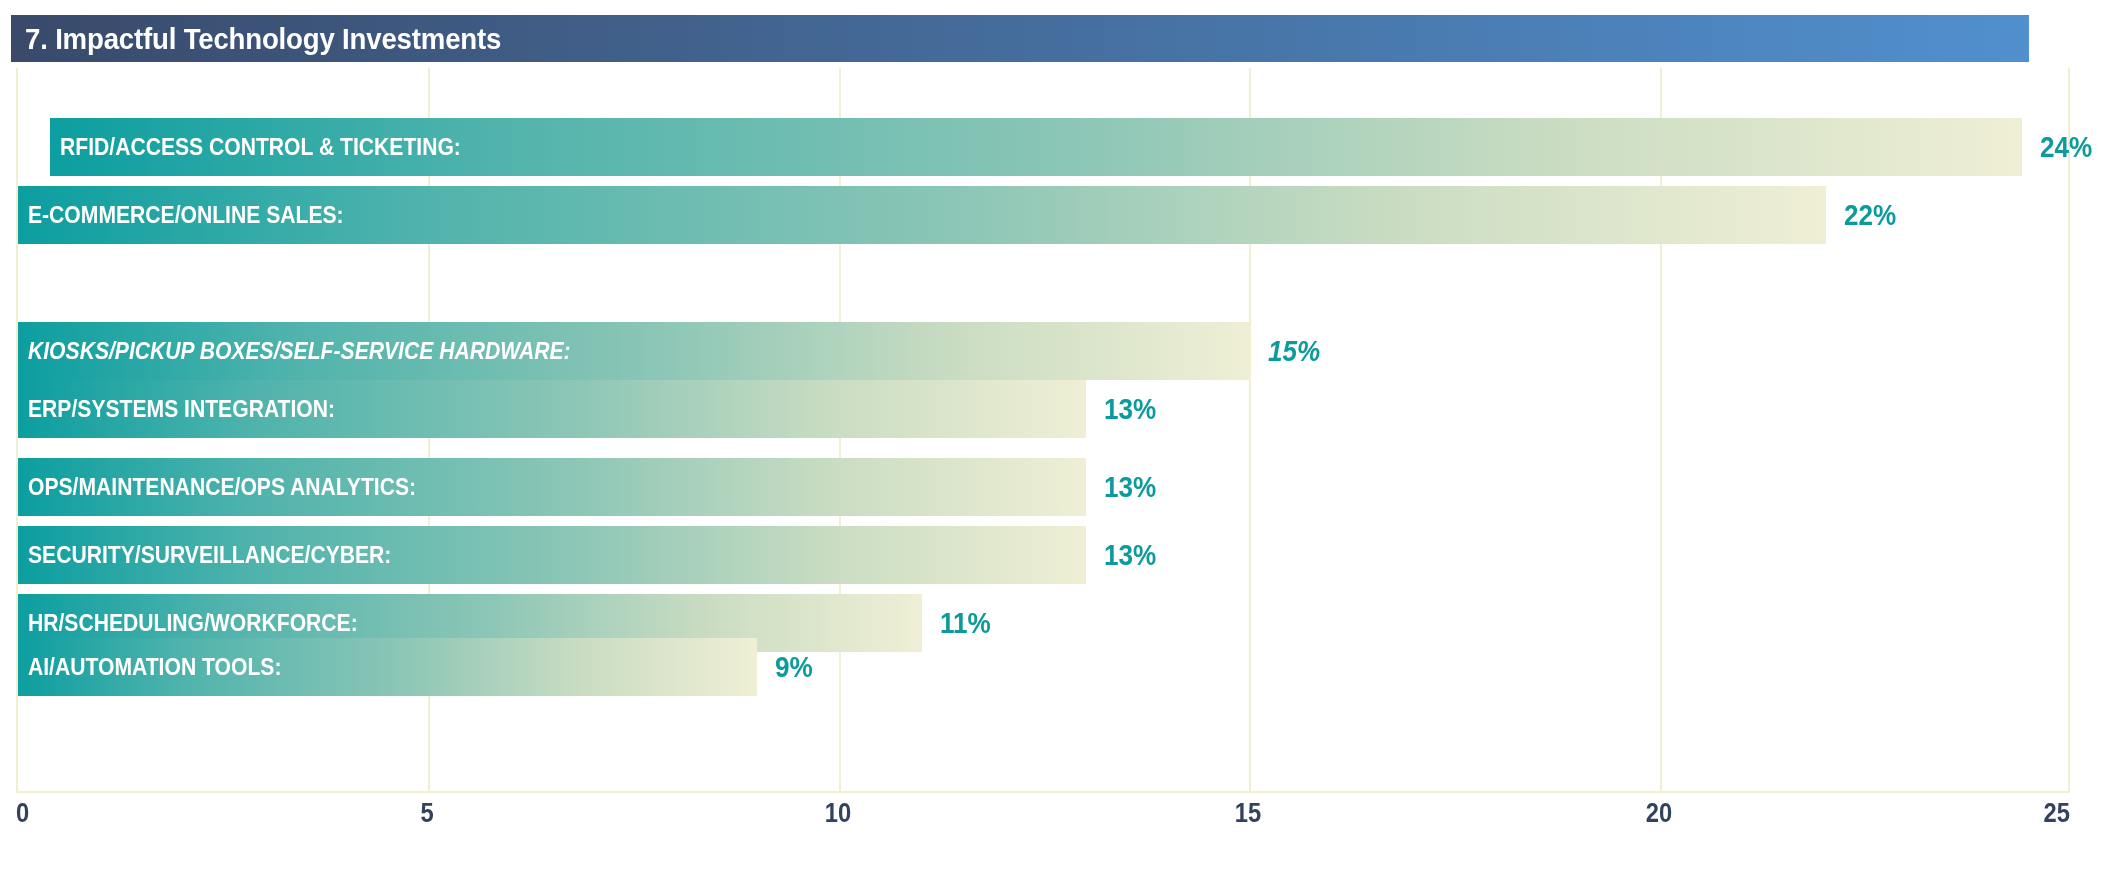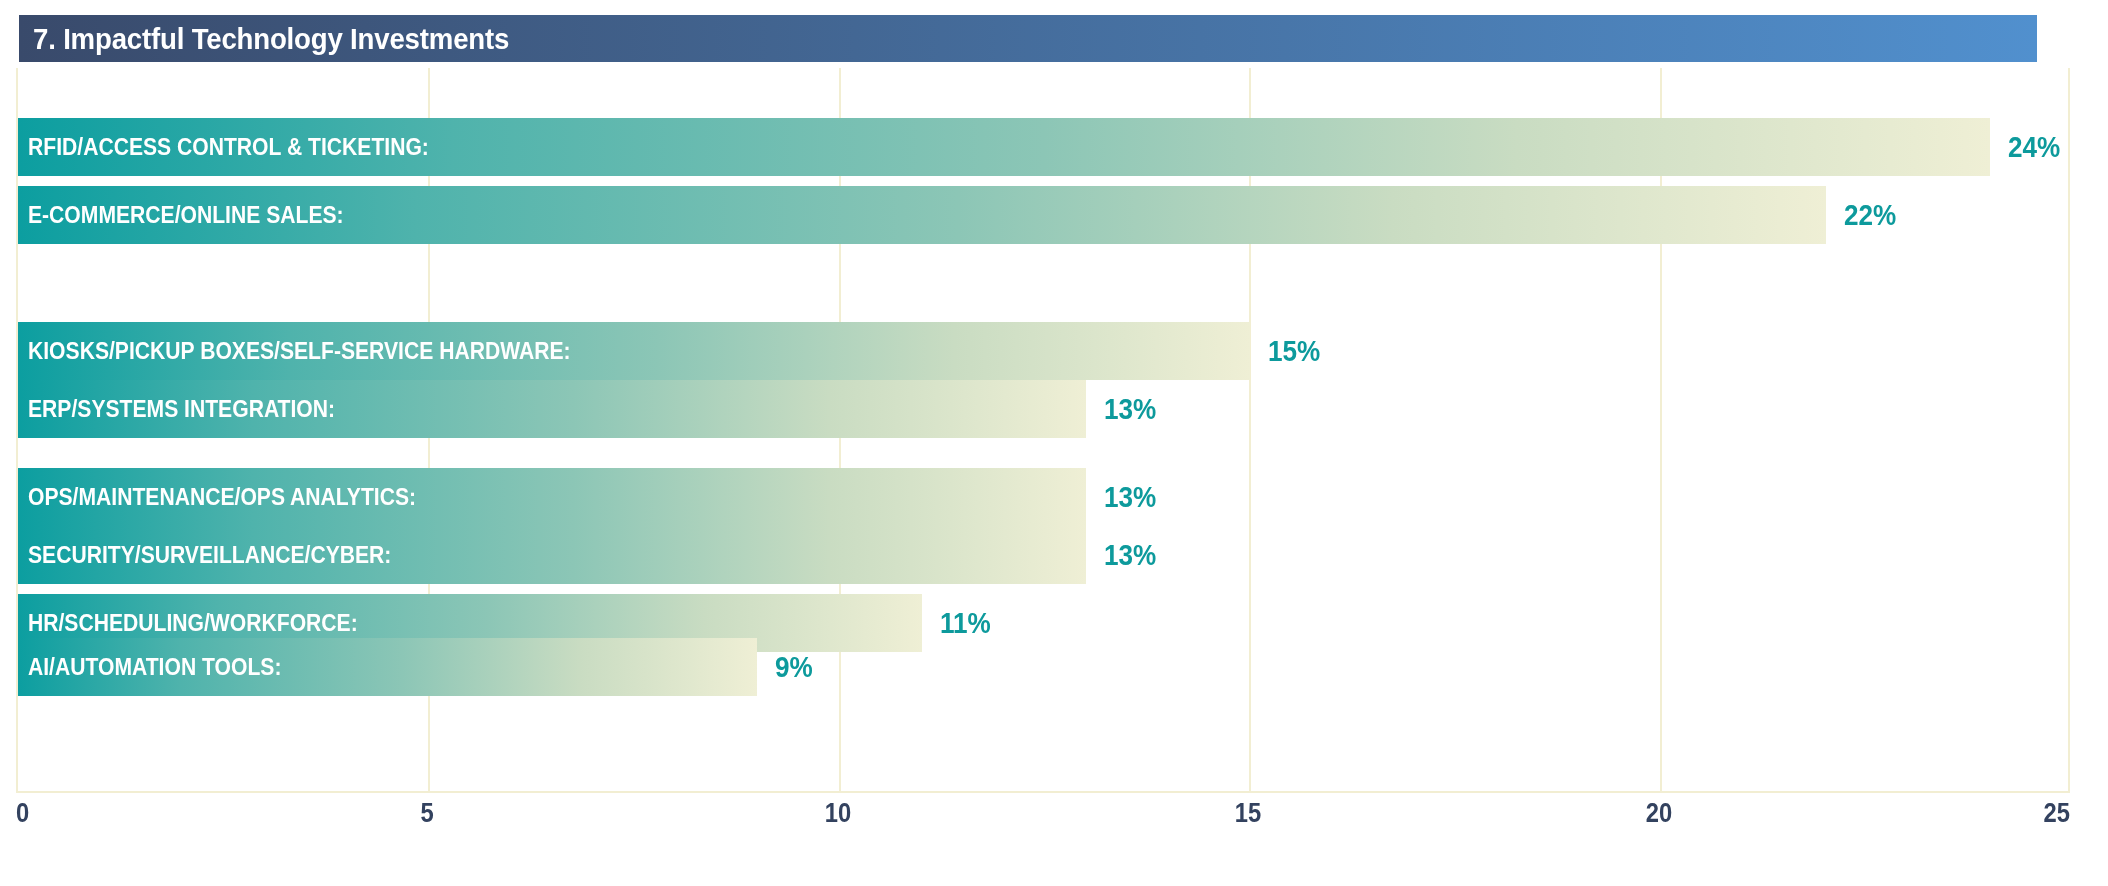--- a/index.html
+++ b/index.html
@@ -6,21 +6,21 @@
   body{
     width:2108px;height:886px;
     background:#ffffff;
     font-family:"Liberation Sans", sans-serif;
     overflow:hidden;
     position:relative;
   }
   
   #title-bar{
     position:absolute;
-    left:19px; top:15px;
+    left:11px; top:15px;
     width:2018px; height:47px;
     display:flex; align-items:center;
     box-sizing:border-box;
     padding-left:14px;
   }
   #title-text{
     color:#ffffff;
     font-size:30px;
     font-weight:bold;
     font-family:"Liberation Sans Narrow","Liberation Sans", sans-serif;
@@ -109,41 +109,41 @@
 </div>
 
 <div id="plot-area">
   <div id="gridlines">
       <div class="gridline" style="left: 409.8px; background: rgb(242, 238, 210);"></div>
       <div class="gridline" style="left: 820.6px; background: rgb(242, 238, 210);"></div>
       <div class="gridline" style="left: 1231.4px; background: rgb(242, 238, 210);"></div>
       <div class="gridline" style="left: 1642.2px; background: rgb(242, 238, 210);"></div>
     </div>
   <div id="bars">
-      <div class="bar-row" style="top: 50px; width: 2054px;">
+      <div class="bar-row" style="top: 50px; width: 2054px; margin-left: 32px;">
         <div class="bar" style="width: 1971.84px; background: linear-gradient(to right, rgb(12, 158, 160) 0%, rgb(79, 179, 172) 22%, rgb(140, 198, 182) 52%, rgb(201, 220, 194) 76%, rgb(239, 239, 213) 100%);"></div>
         <div class="bar-label">RFID/ACCESS CONTROL &amp; TICKETING:</div>
         <div class="bar-value" style="left: 1989.84px; color: rgb(13, 154, 156);">24%</div>
       </div>
       <div class="bar-row" style="top: 118px; width: 2054px; padding-left: 40px;">
         <div class="bar" style="width: 1807.52px; background: linear-gradient(to right, rgb(12, 158, 160) 0%, rgb(79, 179, 172) 22%, rgb(140, 198, 182) 52%, rgb(201, 220, 194) 76%, rgb(239, 239, 213) 100%);"></div>
         <div class="bar-label">E-COMMERCE/ONLINE SALES:</div>
         <div class="bar-value" style="left: 1825.52px; color: rgb(13, 154, 156);">22%</div>
       </div>
-      <div class="bar-row" style="top: 254px; width: 2054px;">
+      <div class="bar-row" style="top: 254px; width: 2054px; font-style: italic;">
         <div class="bar" style="width: 1232.4px; background: linear-gradient(to right, rgb(12, 158, 160) 0%, rgb(79, 179, 172) 22%, rgb(140, 198, 182) 52%, rgb(201, 220, 194) 76%, rgb(239, 239, 213) 100%);"></div>
         <div class="bar-label">KIOSKS/PICKUP BOXES/SELF-SERVICE HARDWARE:</div>
         <div class="bar-value" style="left: 1250.4px; color: rgb(13, 154, 156);">15%</div>
       </div>
       <div class="bar-row" style="top: 312px; width: 2054px;">
         <div class="bar" style="width: 1068.08px; background: linear-gradient(to right, rgb(12, 158, 160) 0%, rgb(79, 179, 172) 22%, rgb(140, 198, 182) 52%, rgb(201, 220, 194) 76%, rgb(239, 239, 213) 100%);"></div>
         <div class="bar-label">ERP/SYSTEMS INTEGRATION:</div>
         <div class="bar-value" style="left: 1086.08px; color: rgb(13, 154, 156);">13%</div>
       </div>
-      <div class="bar-row" style="top: 400px; width: 2054px;">
+      <div class="bar-row" style="top: 390px; width: 2054px;">
         <div class="bar" style="width: 1068.08px; background: linear-gradient(to right, rgb(12, 158, 160) 0%, rgb(79, 179, 172) 22%, rgb(140, 198, 182) 52%, rgb(201, 220, 194) 76%, rgb(239, 239, 213) 100%);"></div>
         <div class="bar-label">OPS/MAINTENANCE/OPS ANALYTICS:</div>
         <div class="bar-value" style="left: 1086.08px; color: rgb(13, 154, 156);">13%</div>
       </div>
       <div class="bar-row" style="top: 458px; width: 2054px;">
         <div class="bar" style="width: 1068.08px; background: linear-gradient(to right, rgb(12, 158, 160) 0%, rgb(79, 179, 172) 22%, rgb(140, 198, 182) 52%, rgb(201, 220, 194) 76%, rgb(239, 239, 213) 100%);"></div>
         <div class="bar-label">SECURITY/SURVEILLANCE/CYBER:</div>
         <div class="bar-value" style="left: 1086.08px; color: rgb(13, 154, 156);">13%</div>
       </div>
       <div class="bar-row" style="top: 526px; width: 2054px;">

